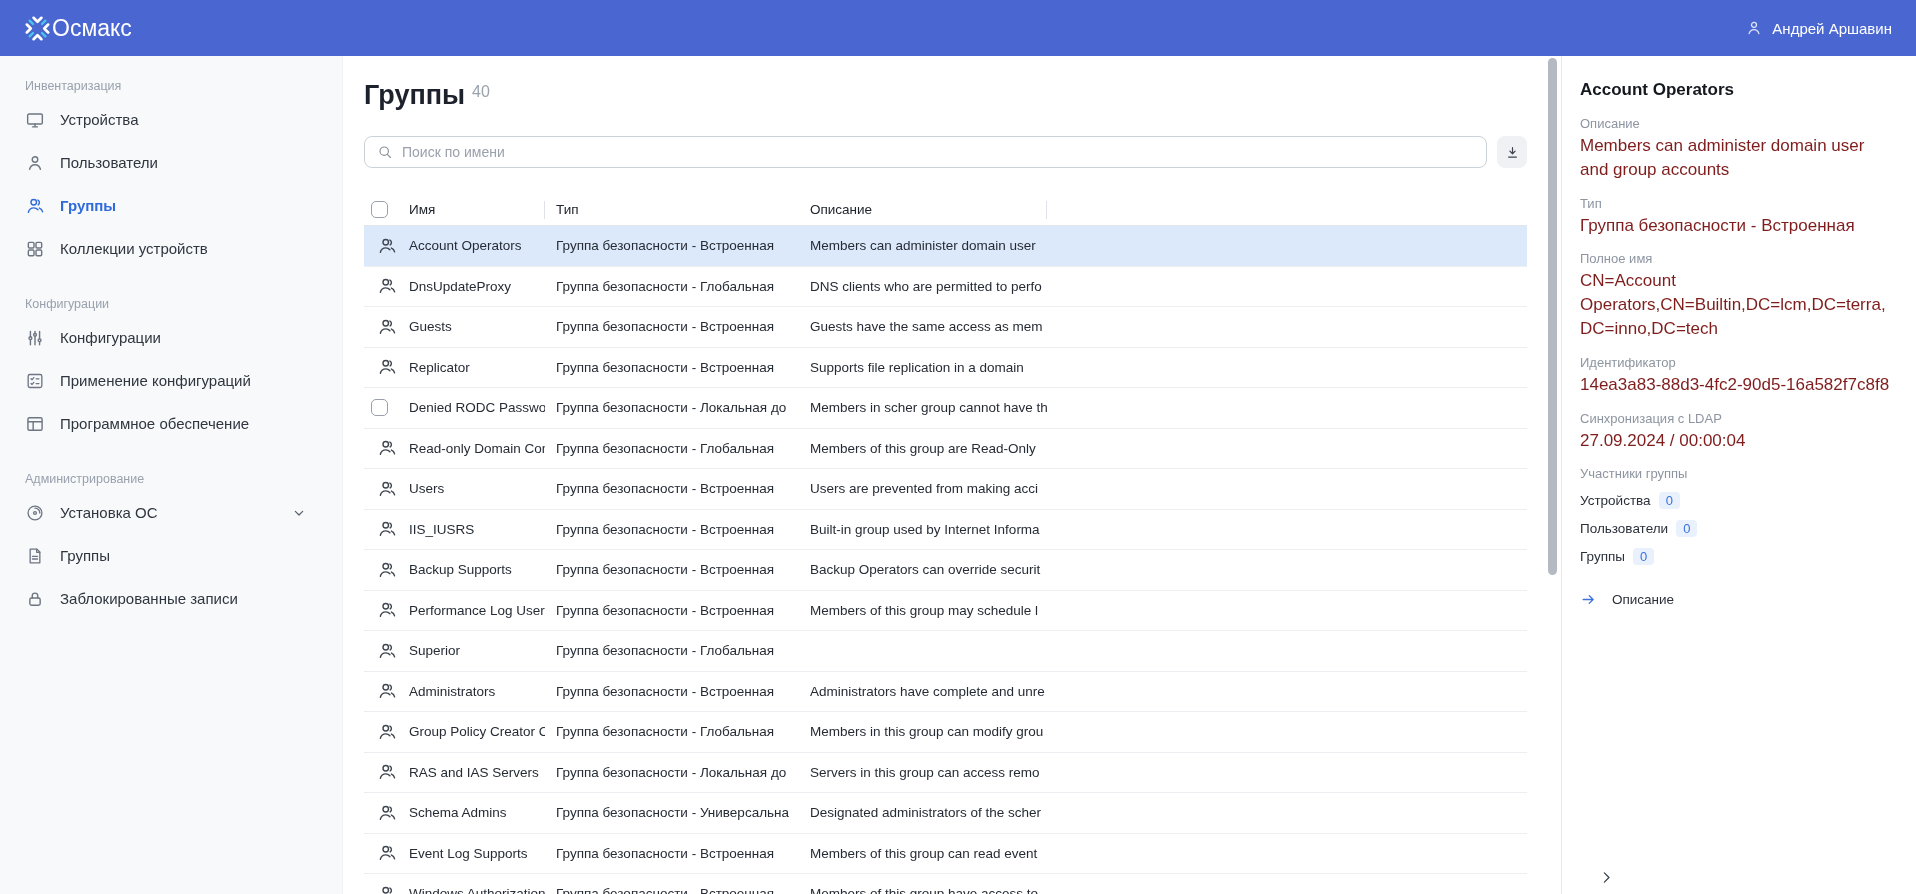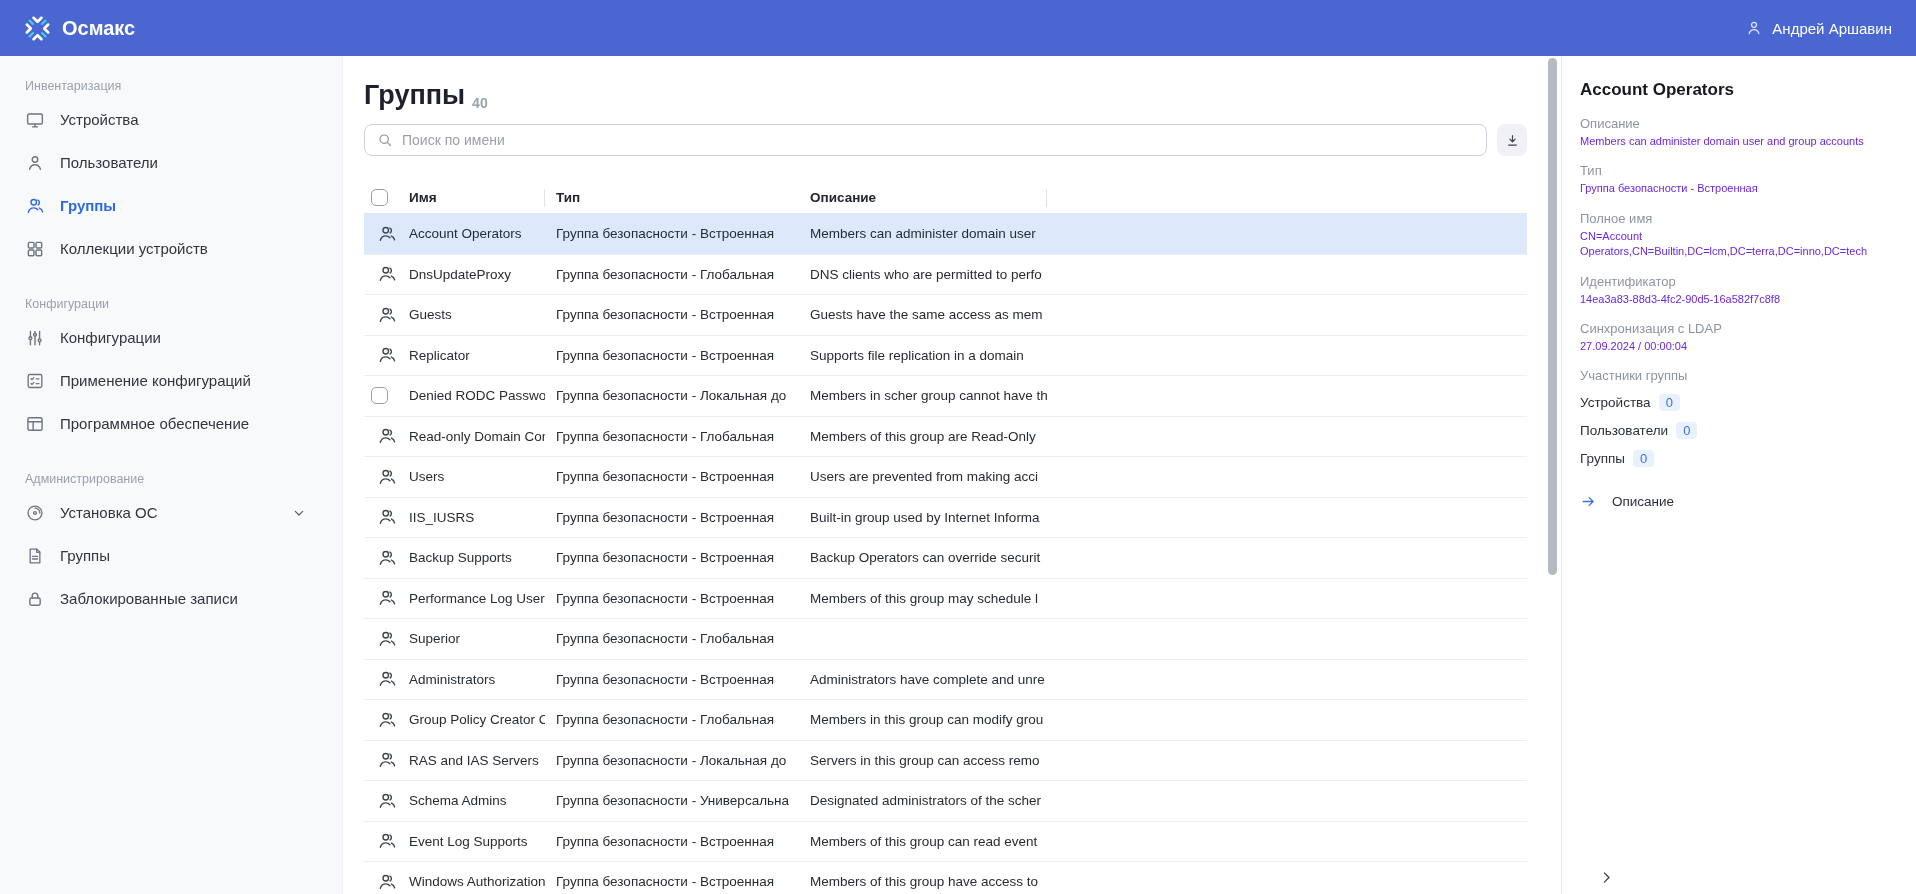--- a/index.html
+++ b/index.html
@@ -7,21 +7,21 @@
     --logo-cyan:#47c7e9; --link:#3a72e0; --badge-bg:#e9f1fd;
   }
   *{box-sizing:border-box}
   html,body{margin:0;padding:0;width:1916px;height:894px;overflow:hidden;
     font-family:"Liberation Sans","DejaVu Sans",sans-serif;background:#fff;}
   .app{position:relative;width:1916px;height:894px;overflow:hidden}
 
   
   .topbar{position:absolute;left:0;top:0;width:100%;height:56px;background:var(--topbar);
     display:flex;align-items:center;justify-content:space-between;padding:0 24px;z-index:5}
-  .brand{display:flex;align-items:center;gap:11px;color:#fff;font-size:20px;font-weight:bold;cursor:pointer}
+  .brand{display:flex;align-items:center;gap:1px;color:#fff;font-size:23px;font-weight:normal;cursor:pointer}
   .logo{width:27px;height:27px}
   .tb-user{display:flex;align-items:center;gap:9px;color:#fff;font-size:15px;cursor:pointer}
   .tb-user .icn{width:18px;height:18px;color:#dfe6f8}
 
   
   .sidebar{position:absolute;left:0;top:56px;bottom:0;width:343px;background:#f8f9fb;
     padding:14px 29px 0 25px;border-right:1px solid #f0f1f4}
   .side-title{font-size:12.5px;color:#99a1ad;margin:27px 0 5px}
   .sidebar .side-title:first-child{margin-top:9px}
   .side-item{display:flex;align-items:center;gap:15px;height:43px;color:#30363f;
@@ -29,36 +29,36 @@
   .side-item .icn{width:20px;height:20px;color:#6d7682;flex:none}
   .side-item.active{color:var(--accent);font-weight:bold}
   .side-item.active .icn{color:var(--accent)}
   .side-item .chev{position:absolute;right:6px;width:16px;height:16px;color:#565f69}
 
   
   .content{position:absolute;left:343px;top:56px;right:355px;bottom:0;background:#fff;
     padding:0 34px 0 21px;overflow:hidden}
   .page-head{margin-top:22px;display:flex;align-items:flex-start;gap:7px}
   .page-head h1{margin:0;font-size:27px;line-height:34px;color:#1c212b;font-weight:bold}
-  .page-head sup{font-size:14px;color:#9aa2ac;margin-top:17px;font-weight:bold}
-  .search-row{margin-top:12px;display:flex;gap:10px;height:32px}
+  .page-head sup{font-size:16px;color:#9aa2ac;margin-top:5px;font-weight:normal}
+  .search-row{margin-top:24px;display:flex;gap:10px;height:32px}
   .search-box{flex:1;display:flex;align-items:center;gap:9px;border:1px solid #ccd2d9;
     border-radius:8px;padding:0 12px;background:#fff}
   .search-box .s-icn{width:16px;height:16px;color:#8b929c;flex:none}
   .search-box input{border:none;outline:none;flex:1;font:14px "Liberation Sans","DejaVu Sans",sans-serif;
     color:#333;background:transparent;padding:0}
   .search-box input::placeholder{color:#9aa1ab}
   .dl-btn{width:30px;height:32px;border:none;border-radius:8px;background:#eff1f4;
     display:flex;align-items:center;justify-content:center;cursor:pointer;padding:0;flex:none}
   .dl-btn svg{width:15px;height:15px;color:#3c434c}
 
   
   .table{margin-top:26px}
   .t-head,.t-row{display:grid;grid-template-columns:45px 136px 265px 237px 1fr;align-items:center}
-  .t-head{height:32px;border-bottom:1px solid #e2e5e9;font-weight:bold;font-size:13.5px;color:#20252d}
+  .t-head{height:32px;border-bottom:1px solid #e2e5e9;font-weight:normal;font-size:13.5px;color:#20252d}
   .th{position:relative;height:100%;display:flex;align-items:center}
   .th.div-r::after{content:"";position:absolute;right:0;top:7px;height:18px;width:1px;background:#dfe3e8}
   .c-lead{padding-left:7px;display:flex;align-items:center}
   .c-type{padding-left:11px}
   .c-name,.c-desc{padding-right:10px}
   .t-row{height:40.5px;border-bottom:1px solid #eceef1;font-size:13.5px;color:#262c35;cursor:pointer}
   .t-row.selected{background:var(--selection)}
   .t-row .c-lead{padding-left:13px}
   .t-row .c-lead.lead-cb{padding-left:7px}
   .row-icn{width:20px;height:20px;color:#3f4650}
@@ -69,21 +69,21 @@
   
   .scrollbar{position:absolute;left:1548px;top:58px;width:9px;height:517px;
     background:#b5bac2;border-radius:5px;cursor:pointer}
 
   
   .panel{position:absolute;right:0;top:56px;bottom:0;width:355px;background:#fff;
     border-left:1px solid #e7e9ed;padding:24px 20px 0 18px}
   .panel h2{margin:0 0 16px;font-size:17px;color:#14181f;font-weight:bold}
   .p-group{margin-bottom:14px}
   .p-label{font-size:13px;color:#8d95a1;margin-bottom:3px}
-  .p-value{font-size:11px;color:#6d28d9;line-height:1.4;overflow-wrap:anywhere}
+  .p-value{font-size:17px;color:#7f1d1d;line-height:1.4;overflow-wrap:anywhere}
   .members-title{margin-top:7px}
   .m-row{display:flex;align-items:center;margin-top:11px;font-size:13.5px;color:#2b313b;cursor:pointer}
   .m-badge{margin-left:8px;font-size:13px;color:var(--link);background:var(--badge-bg);
     padding:1px 7px;border-radius:4px}
   .open-row{display:flex;align-items:center;gap:15px;margin-top:26px;font-size:13.5px;
     color:#2b313b;cursor:pointer}
   .open-row svg{width:17px;height:17px;color:var(--link)}
   .p-chev{position:absolute;left:36px;bottom:8px;width:17px;height:17px;color:#3c424b;cursor:pointer}
 </style>
 </head>

